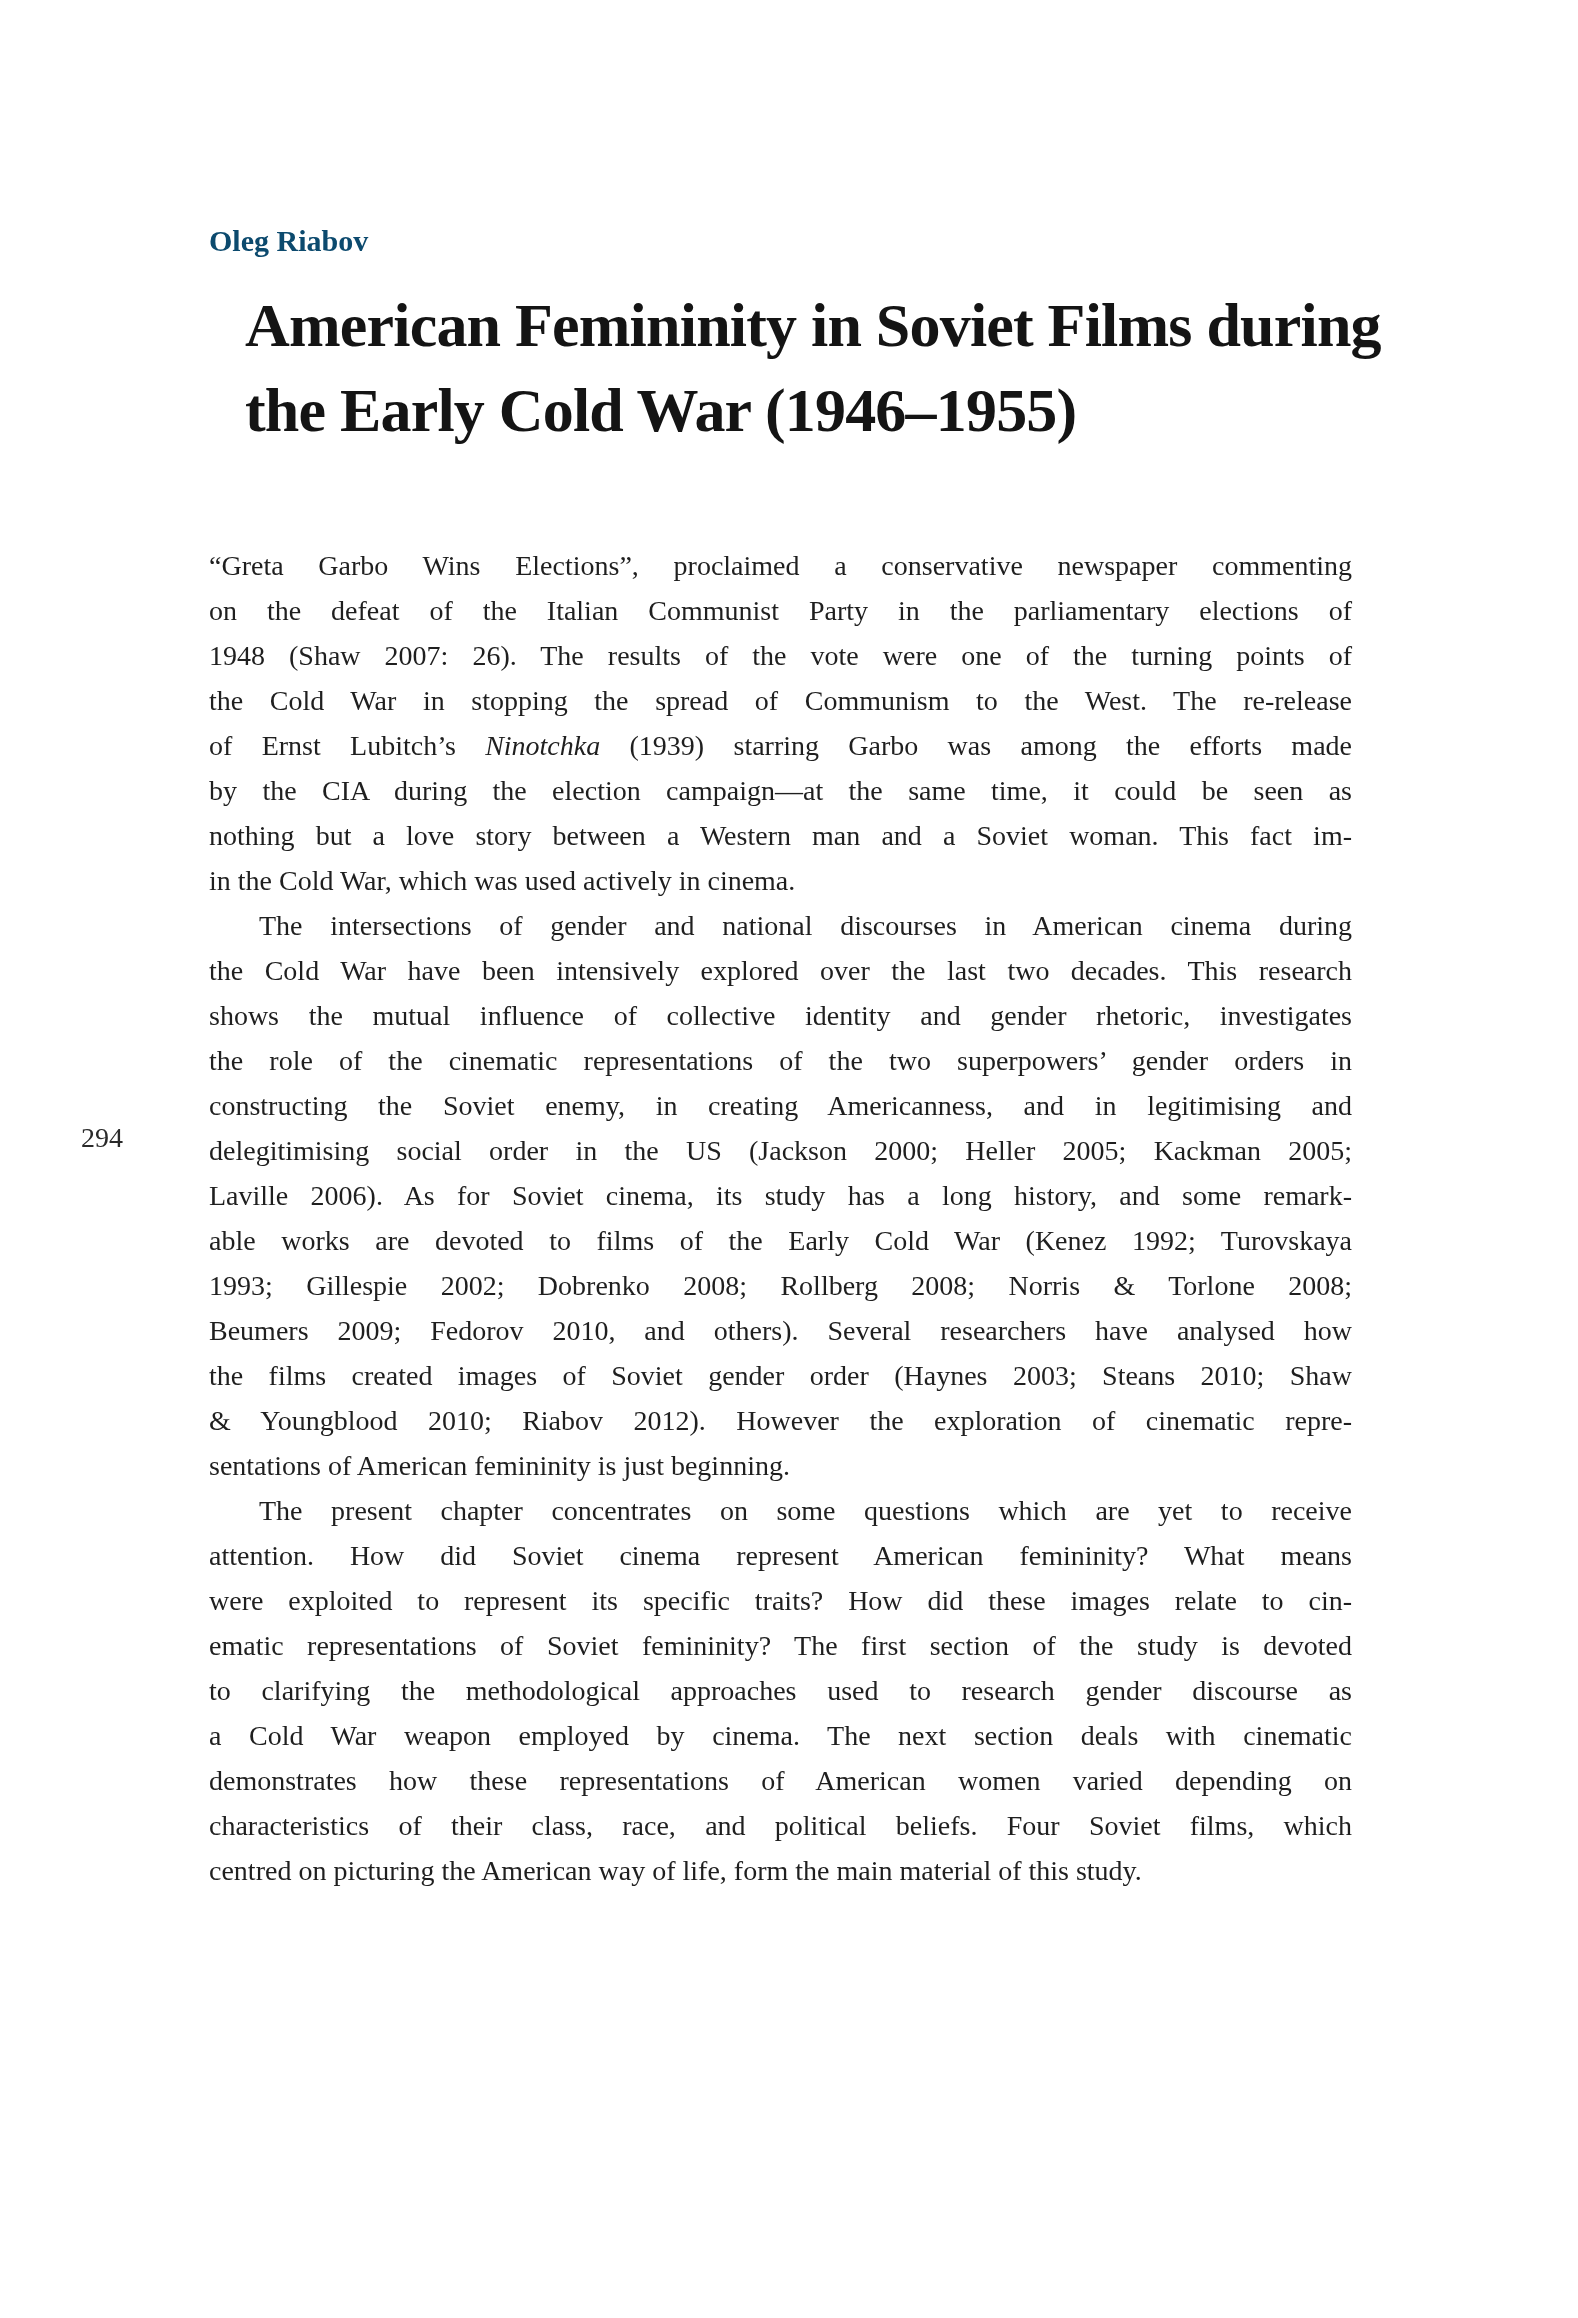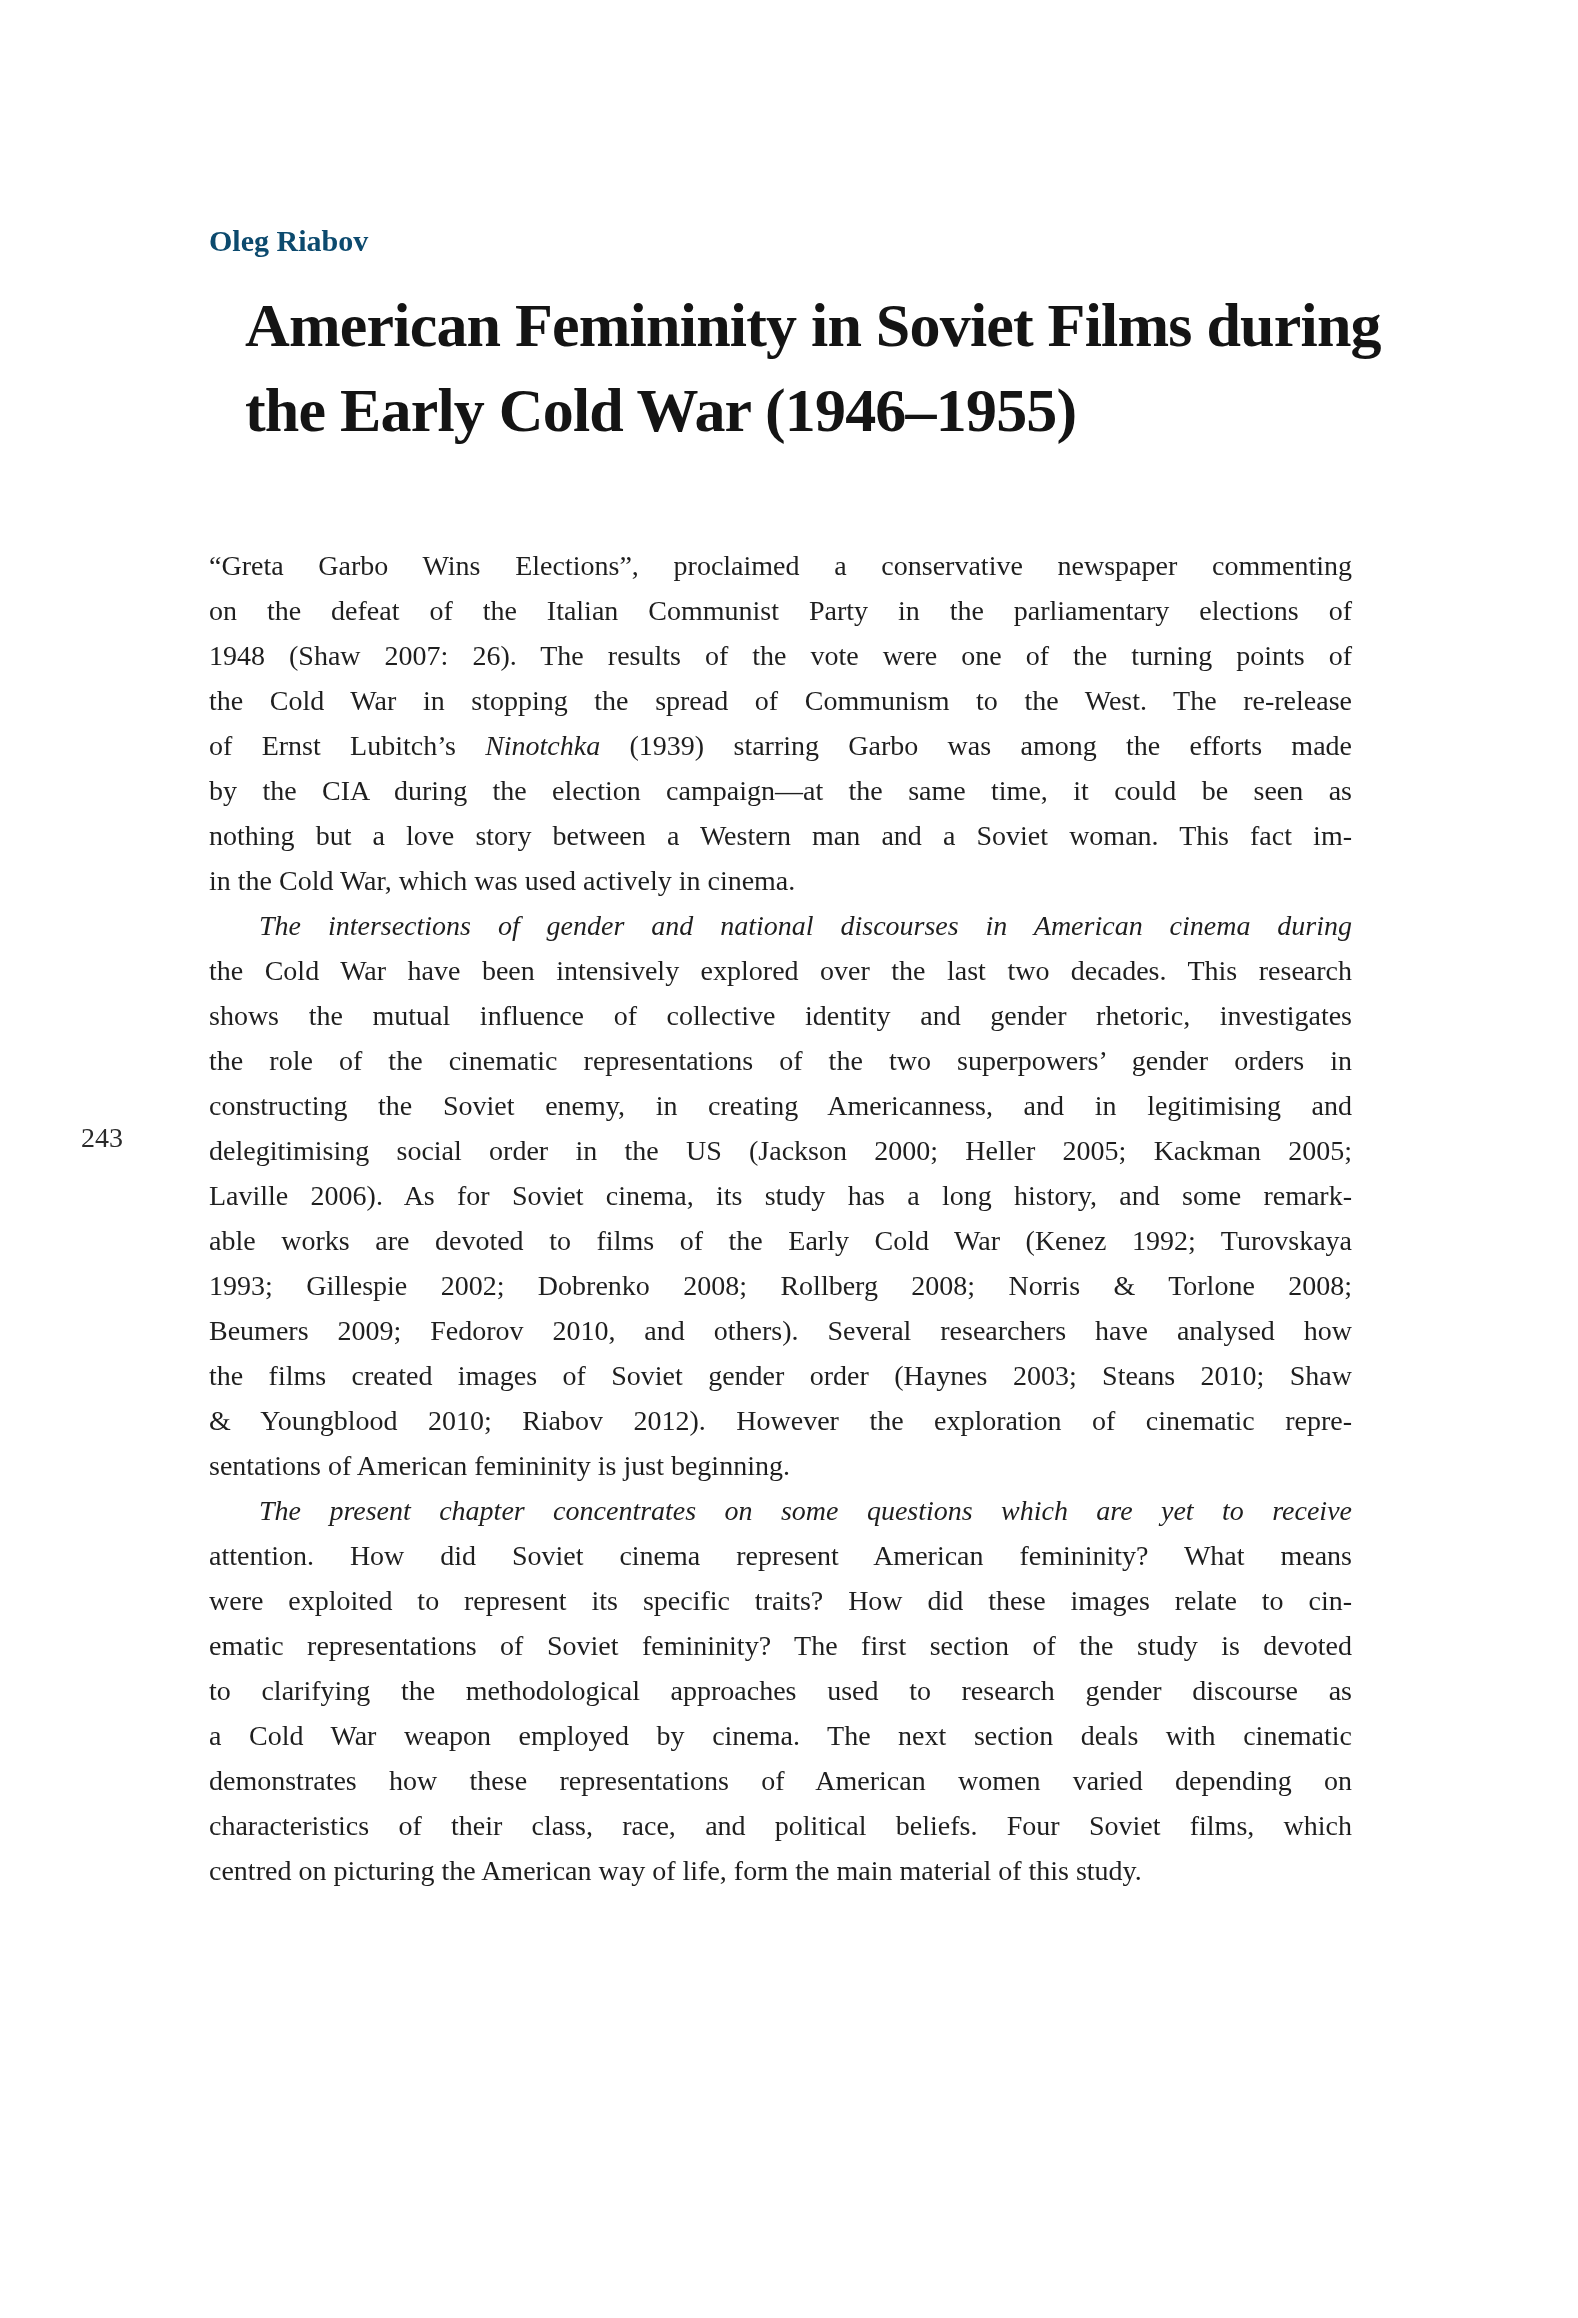--- a/index.html
+++ b/index.html
@@ -60,31 +60,30 @@
     height: 45px;
     line-height: 45px;
     white-space: normal;
   }
   .line.just {
     text-align: justify;
     text-align-last: justify;
   }
   .line.indent {
     text-indent: 50px;
-    font-style: italic;
   }
   .it {
     font-style: italic;
   }
 </style>
 </head>
 <body>
 
 <div class="page">
-  <div class="page-number">243</div>
+  <div class="page-number">294</div>
 
   <div class="author">Oleg Riabov</div>
 
   <div class="title">
     <div class="title-line">American Femininity in Soviet Films during</div>
     <div class="title-line">the Early Cold War (1946–1955)</div>
   </div>
 
   <div class="body-text">
       <div>

